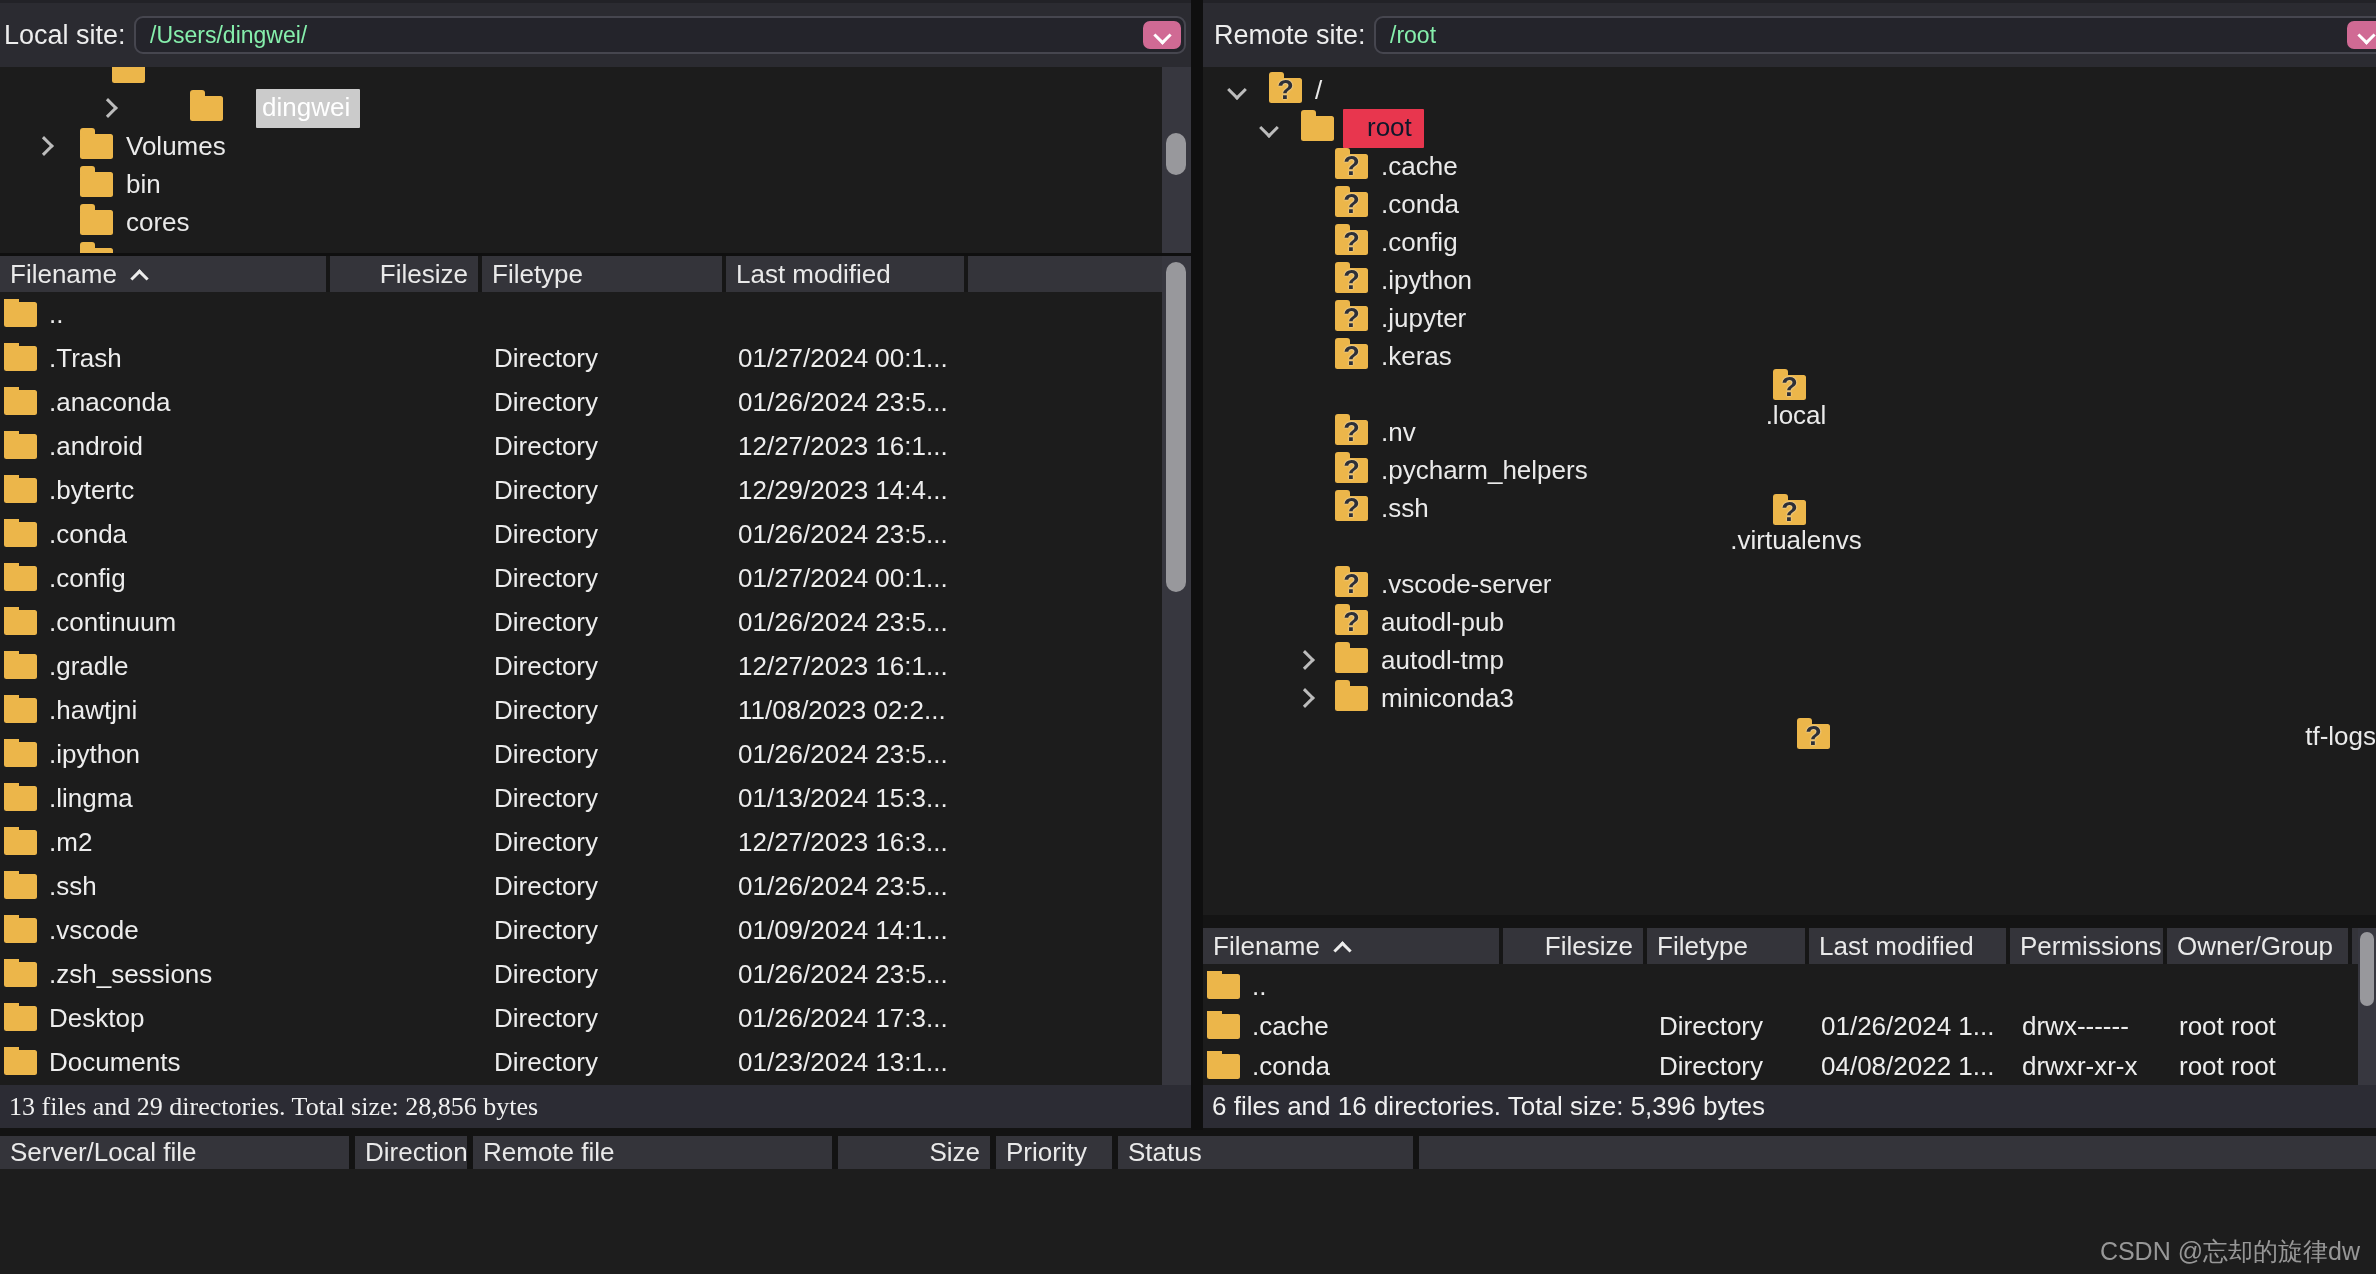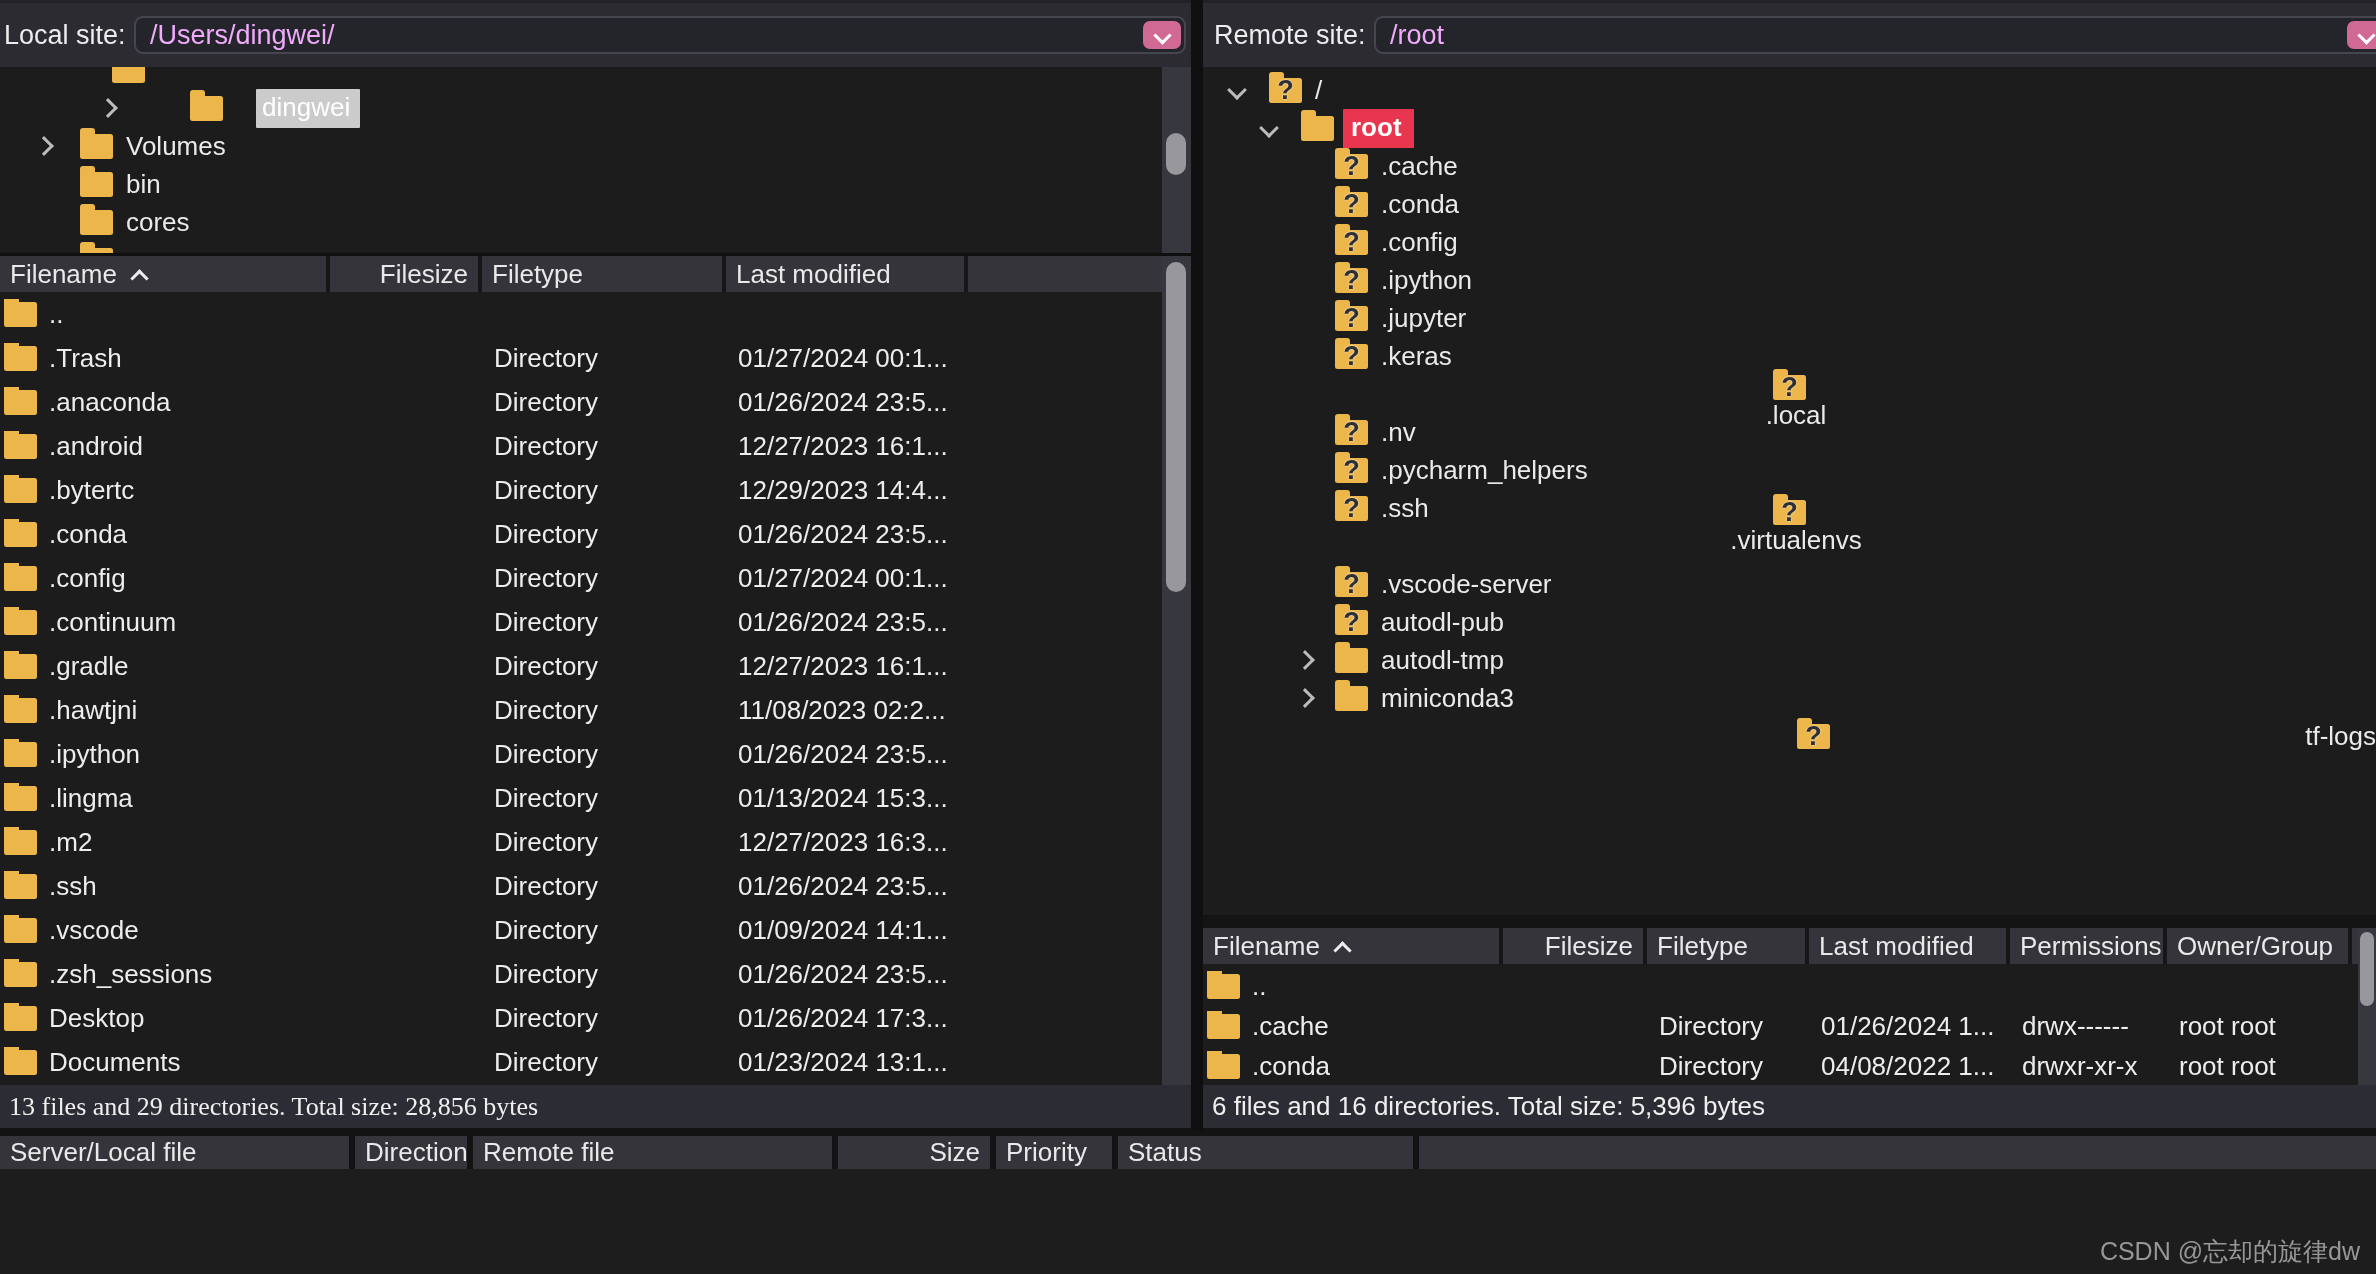--- a/index.html
+++ b/index.html
@@ -4,22 +4,22 @@
 <style>
   html,body{margin:0;padding:0;background:#131313;}
   #window{position:relative;width:2376px;height:1274px;background:#131313;overflow:hidden;
           font-family:"Liberation Sans",sans-serif;color:#ececec;-webkit-font-smoothing:antialiased;}
 
   
   .topbar{position:absolute;left:0;top:0;width:2376px;height:64px;background:#2b2b31;border-top:3px solid #222227;}
   .sitelabel{position:absolute;top:0;height:64px;display:flex;align-items:center;font-size:27px;color:#ededed;}
   .sitebox{position:absolute;top:13px;height:38px;background:#24242b;border:2px solid #46464f;border-radius:9px;
            display:flex;align-items:center;box-sizing:border-box;}
-  .sitebox input{flex:1;height:100%;background:transparent;border:none;outline:none;color:#f0abfc;
-                 font-size:27px;font-family:"Liberation Sans",sans-serif;padding:0 14px;}
+  .sitebox input{flex:1;height:100%;background:transparent;border:none;outline:none;color:#86efac;
+                 font-size:23px;font-family:"Liberation Sans",sans-serif;padding:0 14px;}
   .dropbtn{position:absolute;top:3px;right:3px;width:38px;height:28px;background:#d06a94;border:none;
            border-radius:7px;display:flex;align-items:center;justify-content:center;cursor:pointer;}
   .chev{display:inline-block;width:11px;height:11px;border-right:3.5px solid #bcbcbc;border-bottom:3.5px solid #bcbcbc;flex:none;}
   .chev.r{transform:rotate(-45deg);}
   .chev.d{transform:rotate(45deg);}
   .chev.white{border-color:#fff;width:10px;height:10px;}
 
   
   .panel{position:absolute;background:#1c1c1c;overflow:hidden;}
   #local-tree{left:0;top:67px;width:1191px;height:186px;}
@@ -34,21 +34,21 @@
   .fold{position:relative;width:33px;height:25px;background:#ecb64a;border-radius:2.5px;flex:none;}
   .fold::before{content:"";position:absolute;top:-6px;left:0;width:15px;height:8px;background:#ecb64a;border-radius:3px 3px 0 0;}
   .fold.q::after{content:"?";position:absolute;left:0;right:0;top:-3px;text-align:center;
                  font-size:27px;font-weight:700;color:#2e2f35;text-shadow:0 0 2px #f5f5f5;}
 
   
   .trow{position:absolute;left:0;right:0;height:38px;display:flex;align-items:center;font-size:26px;color:#eaeaea;cursor:default;}
   .trow .label{margin-left:13px;white-space:nowrap;}
   .arrowslot{width:40px;display:flex;justify-content:center;flex:none;}
   .sel-gray{background:#cbcbcb;color:#fff;padding:3px 10px 5px 6px;margin-left:7px !important;border-radius:1px;}
-  .sel-red{background:#e8364e;color:#ffffff;padding:3px 12px 5px 8px;margin-left:9px !important;border-radius:1px;font-weight:bold;}
+  .sel-red{background:#e8364e;color:#0f172a;padding:3px 12px 5px 24px;margin-left:9px !important;border-radius:1px;}
 
   
   .lheader{position:absolute;left:0;top:0;right:0;height:36px;display:grid;align-items:center;
            background:#131313;font-size:26px;color:#e9e9e9;}
   .lheader .hcell{background:#34343a;height:36px;display:flex;align-items:center;padding:0 10px;
                   box-sizing:border-box;border-right:4px solid #161616;white-space:nowrap;overflow:hidden;cursor:pointer;}
   .lheader .hcell.right{justify-content:flex-end;}
   .sortup{display:inline-block;width:10px;height:10px;border-right:3.5px solid #ececec;border-bottom:3.5px solid #ececec;
           transform:rotate(225deg);margin-left:16px;position:relative;top:4px;flex:none;}
   .lrows{position:absolute;left:0;right:0;overflow:hidden;}

